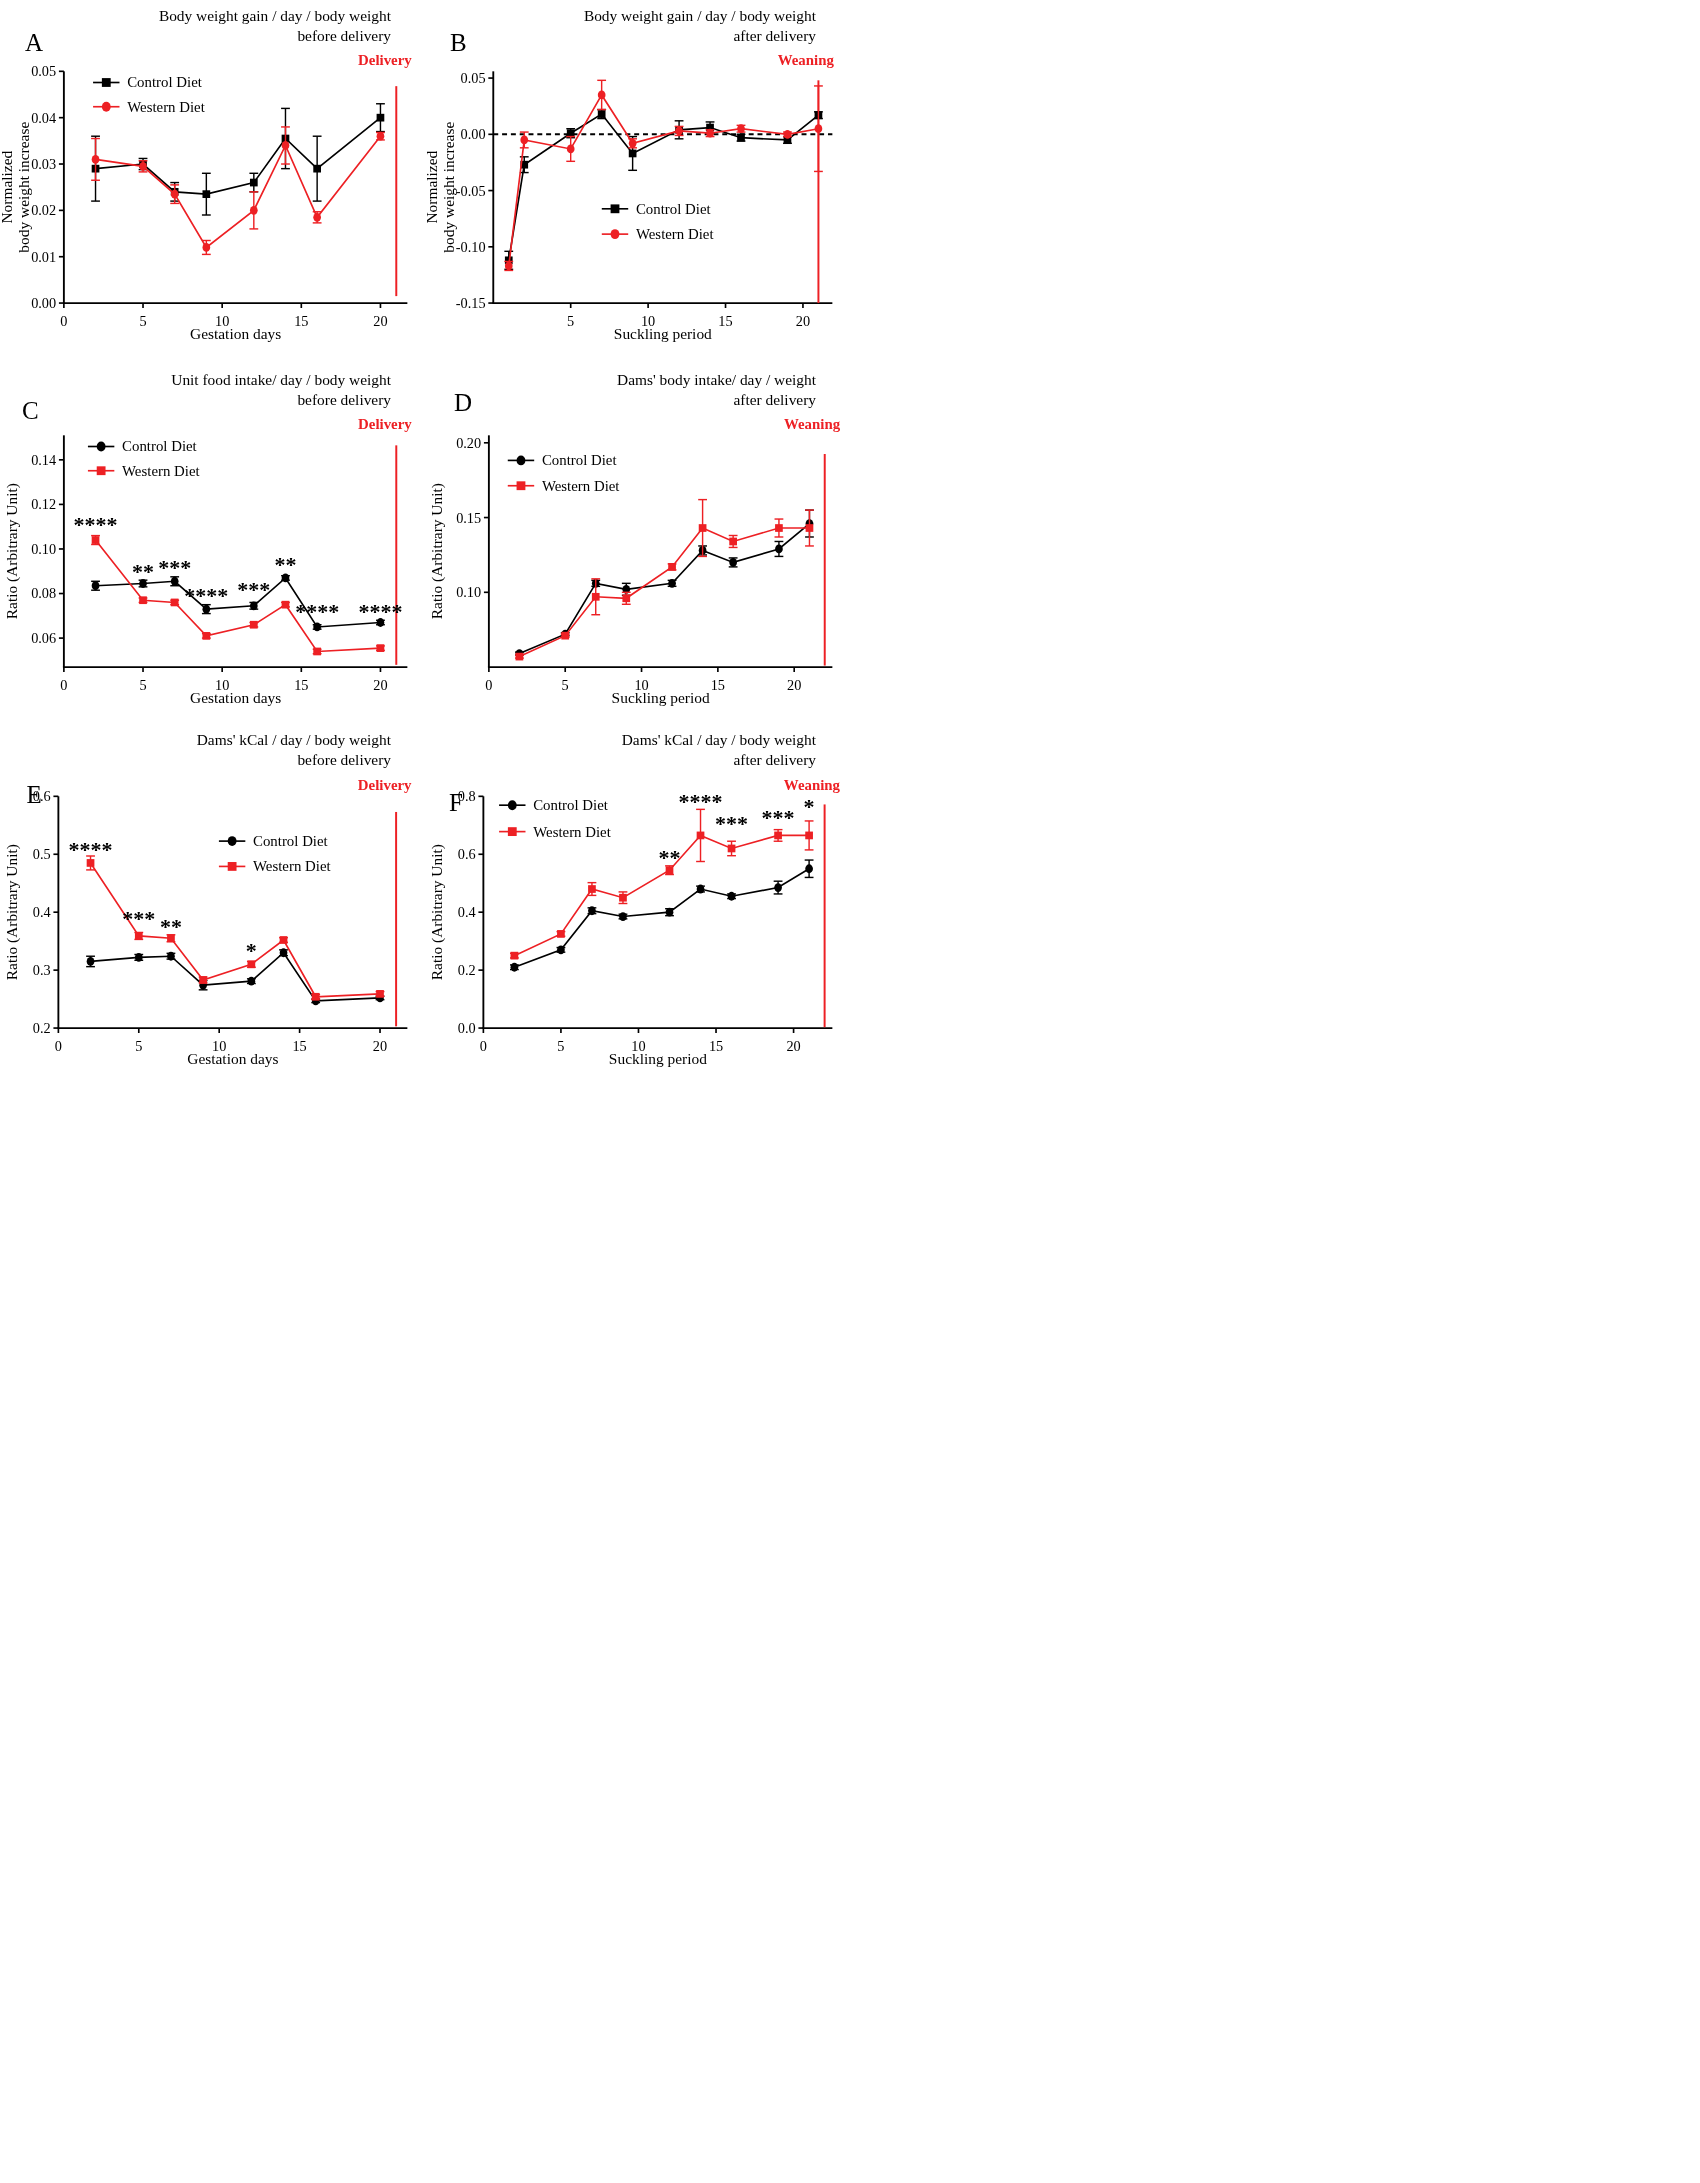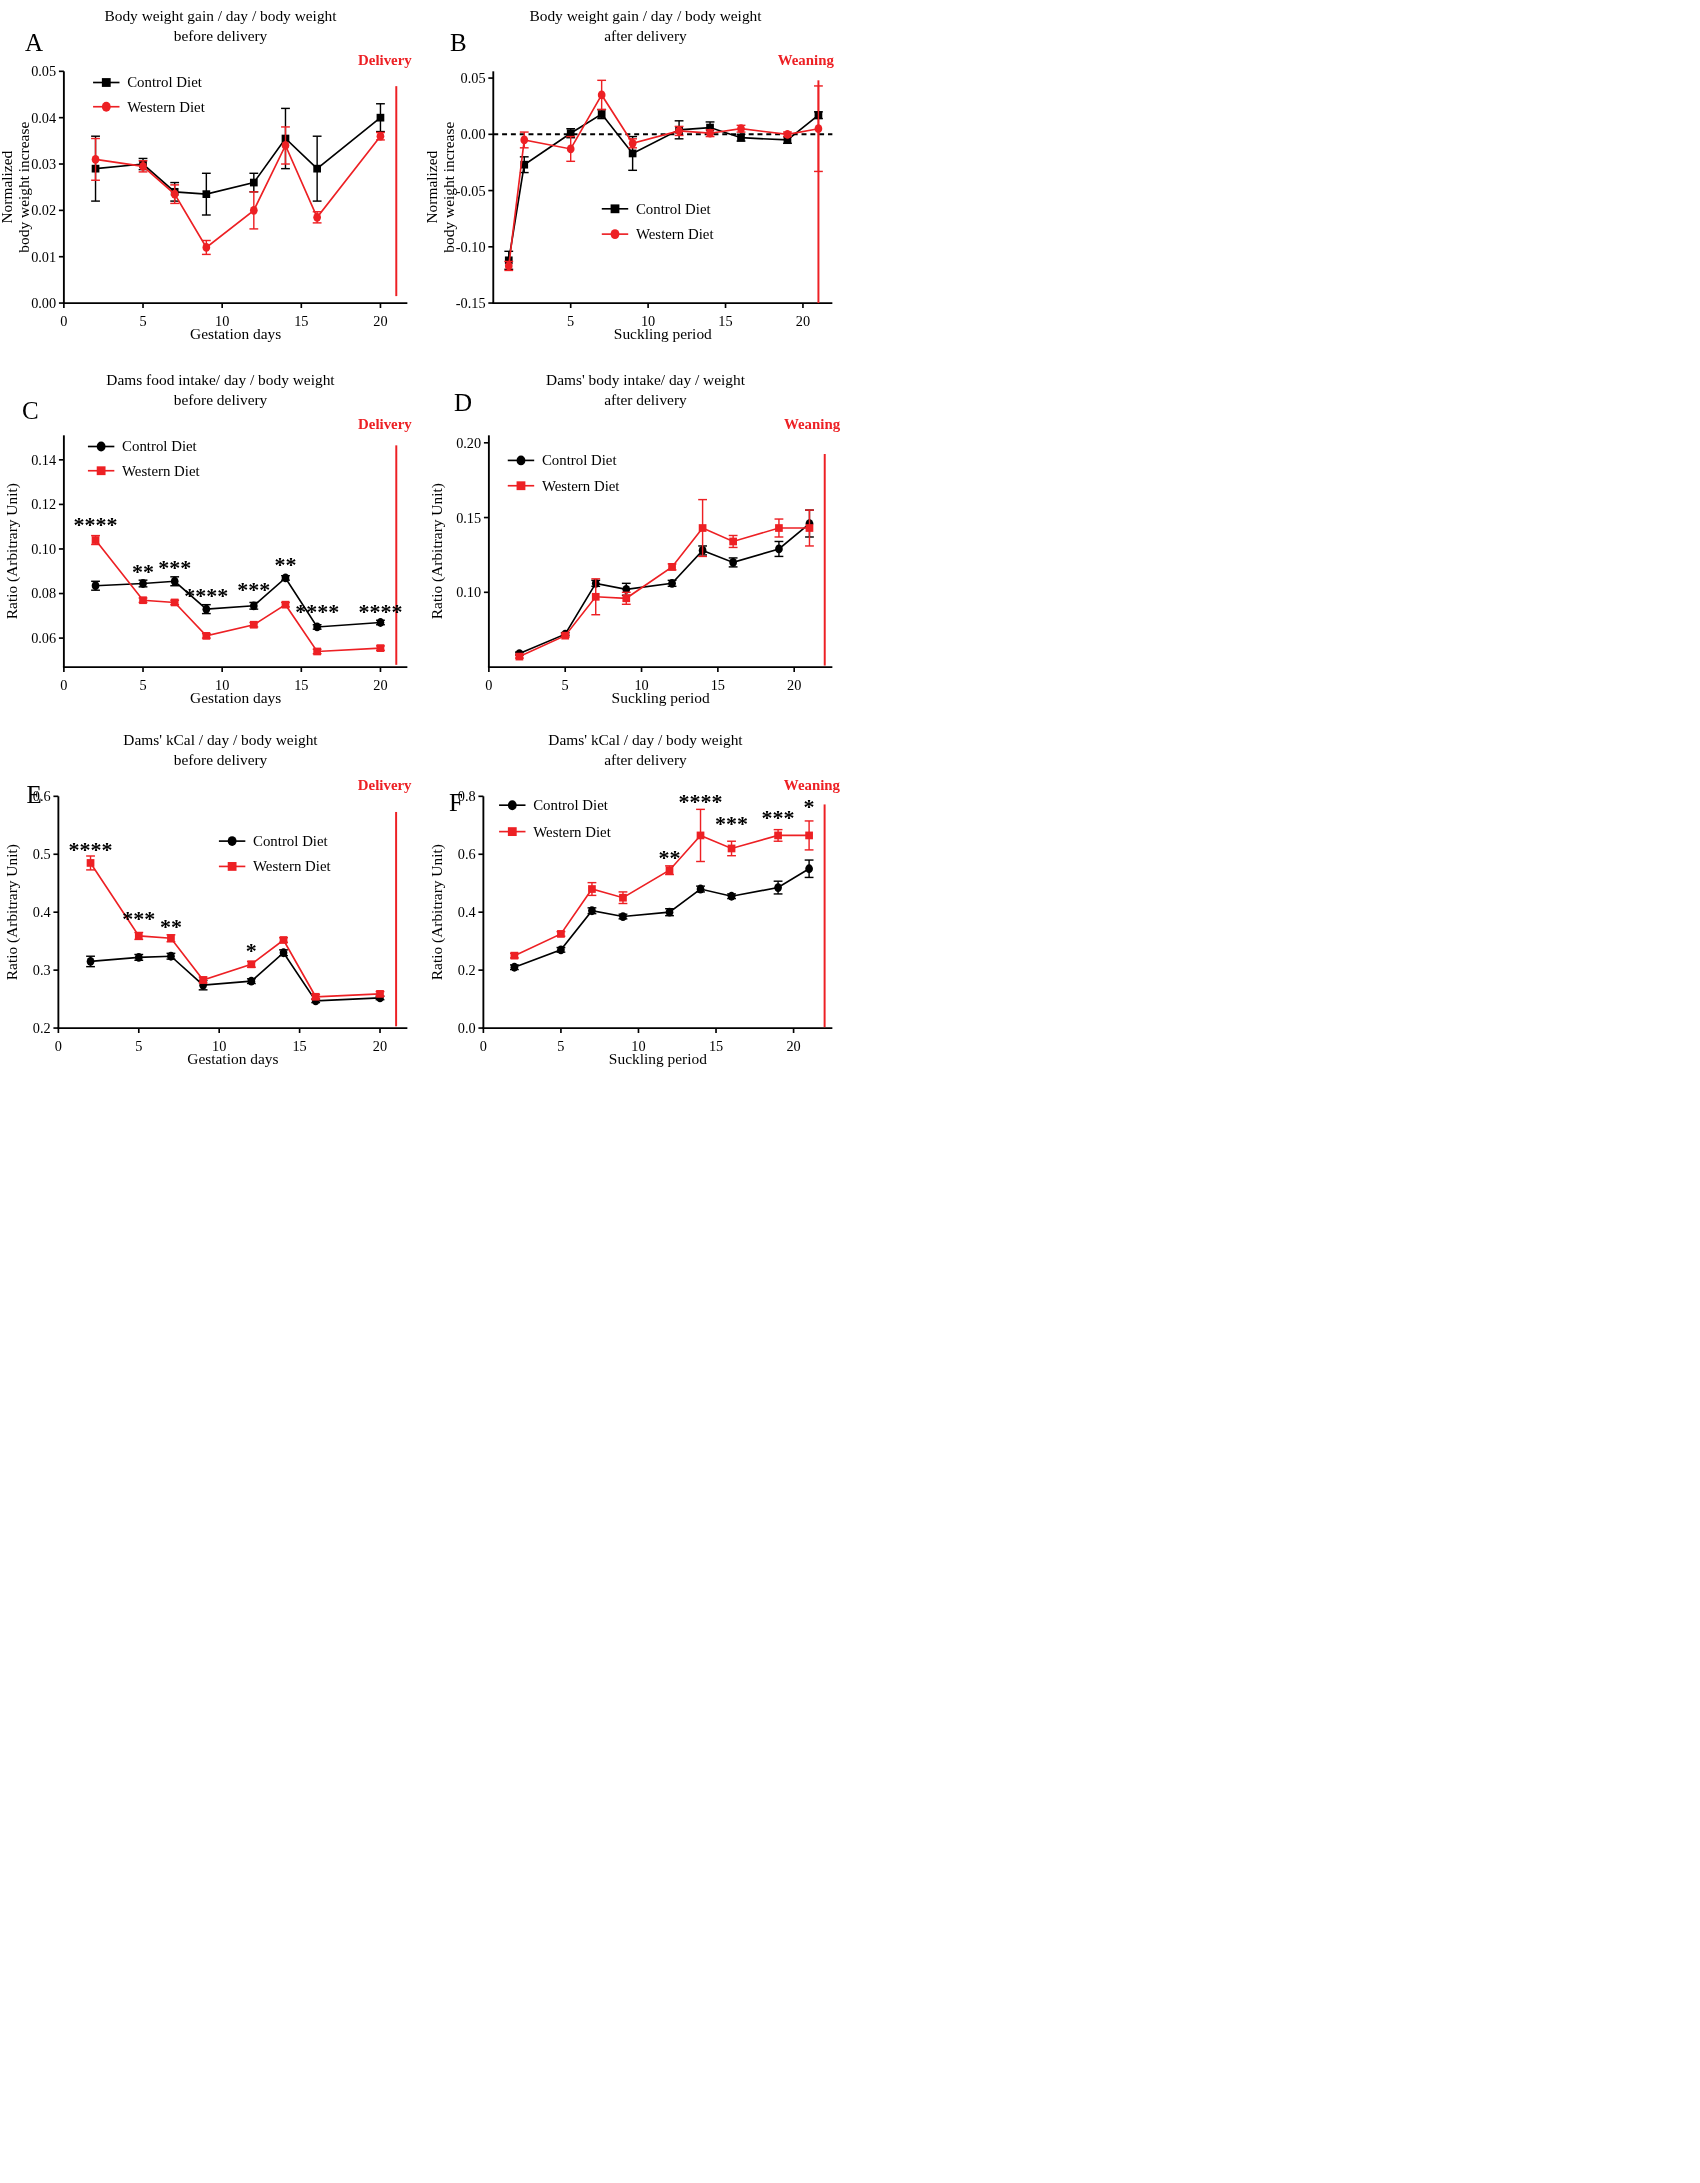--- a/index.html
+++ b/index.html
@@ -6,21 +6,21 @@
   body{width:850px;font-family:"Liberation Serif","DejaVu Serif",serif;color:#000;}
   .page{width:850px;display:grid;grid-template-columns:425px 425px;grid-auto-rows:364px;}
   .panel{position:relative;width:425px;height:364px;overflow:hidden;}
   .panel-letter{position:absolute;font-size:25px;color:#000;}
   .pl-a{top:29px;left:25px;}
   .pl-b{top:29px;left:25px;}
   .pl-c{top:33px;left:22px;}
   .pl-d{top:25px;left:29px;}
   .pl-e{top:53px;left:26.4px;}
   .pl-f{top:61px;left:24px;}
-  .title{margin:5.5px 0 0 50px;width:341px;text-align:center;font-size:15.4px;line-height:20.4px;}
+  .title{margin:5.5px 0 0 50px;width:341px;text-align:right;font-size:15.4px;line-height:20.4px;}
   .row3 .title{margin-top:2px;}
   .chart{width:425px;height:300px;}
   svg text{font-family:"Liberation Serif","DejaVu Serif",serif;}
 </style>
 </head>
 <body>
 
 <div class="page">
 
   <section class="panel">
@@ -254,21 +254,21 @@
           <text x="383.12" y="304.76" font-size="27">Control Diet</text>
           <line x1="321.12" y1="341.76" x2="369.12" y2="341.76" stroke="#ED2024" stroke-width="3"></line>
           <ellipse cx="345.12" cy="341.76" rx="8" ry="9" fill="#ED2024"></ellipse>
           <text x="383.12" y="350.76" font-size="27">Western Diet</text>
         </svg></div>
   </section>
 
   <section class="panel">
     <div class="panel-letter pl-c">C</div>
     <div class="title">
-      <div>Dams food intake/ day / body weight</div>
+      <div>Unit food intake/ day / body weight</div>
       <div>before delivery</div>
     </div>
     <div class="chart" id="chart-2"><svg width="425" height="300" viewBox="0 0 772 545">
           <line x1="116" y1="46" x2="116" y2="467" stroke="#000" stroke-width="3.4"></line>
           <line x1="114.3" y1="467" x2="740" y2="467" stroke="#000" stroke-width="3.4"></line>
           <line x1="116" y1="414.375" x2="107" y2="414.375" stroke="#000" stroke-width="3"></line>
           <text x="102" y="423.375" text-anchor="end" font-size="26">0.06</text>
           <line x1="116" y1="333.41346153846155" x2="107" y2="333.41346153846155" stroke="#000" stroke-width="3"></line>
           <text x="102" y="342.41346153846155" text-anchor="end" font-size="26">0.08</text>
           <line x1="116" y1="252.45192307692304" x2="107" y2="252.45192307692304" stroke="#000" stroke-width="3"></line>

